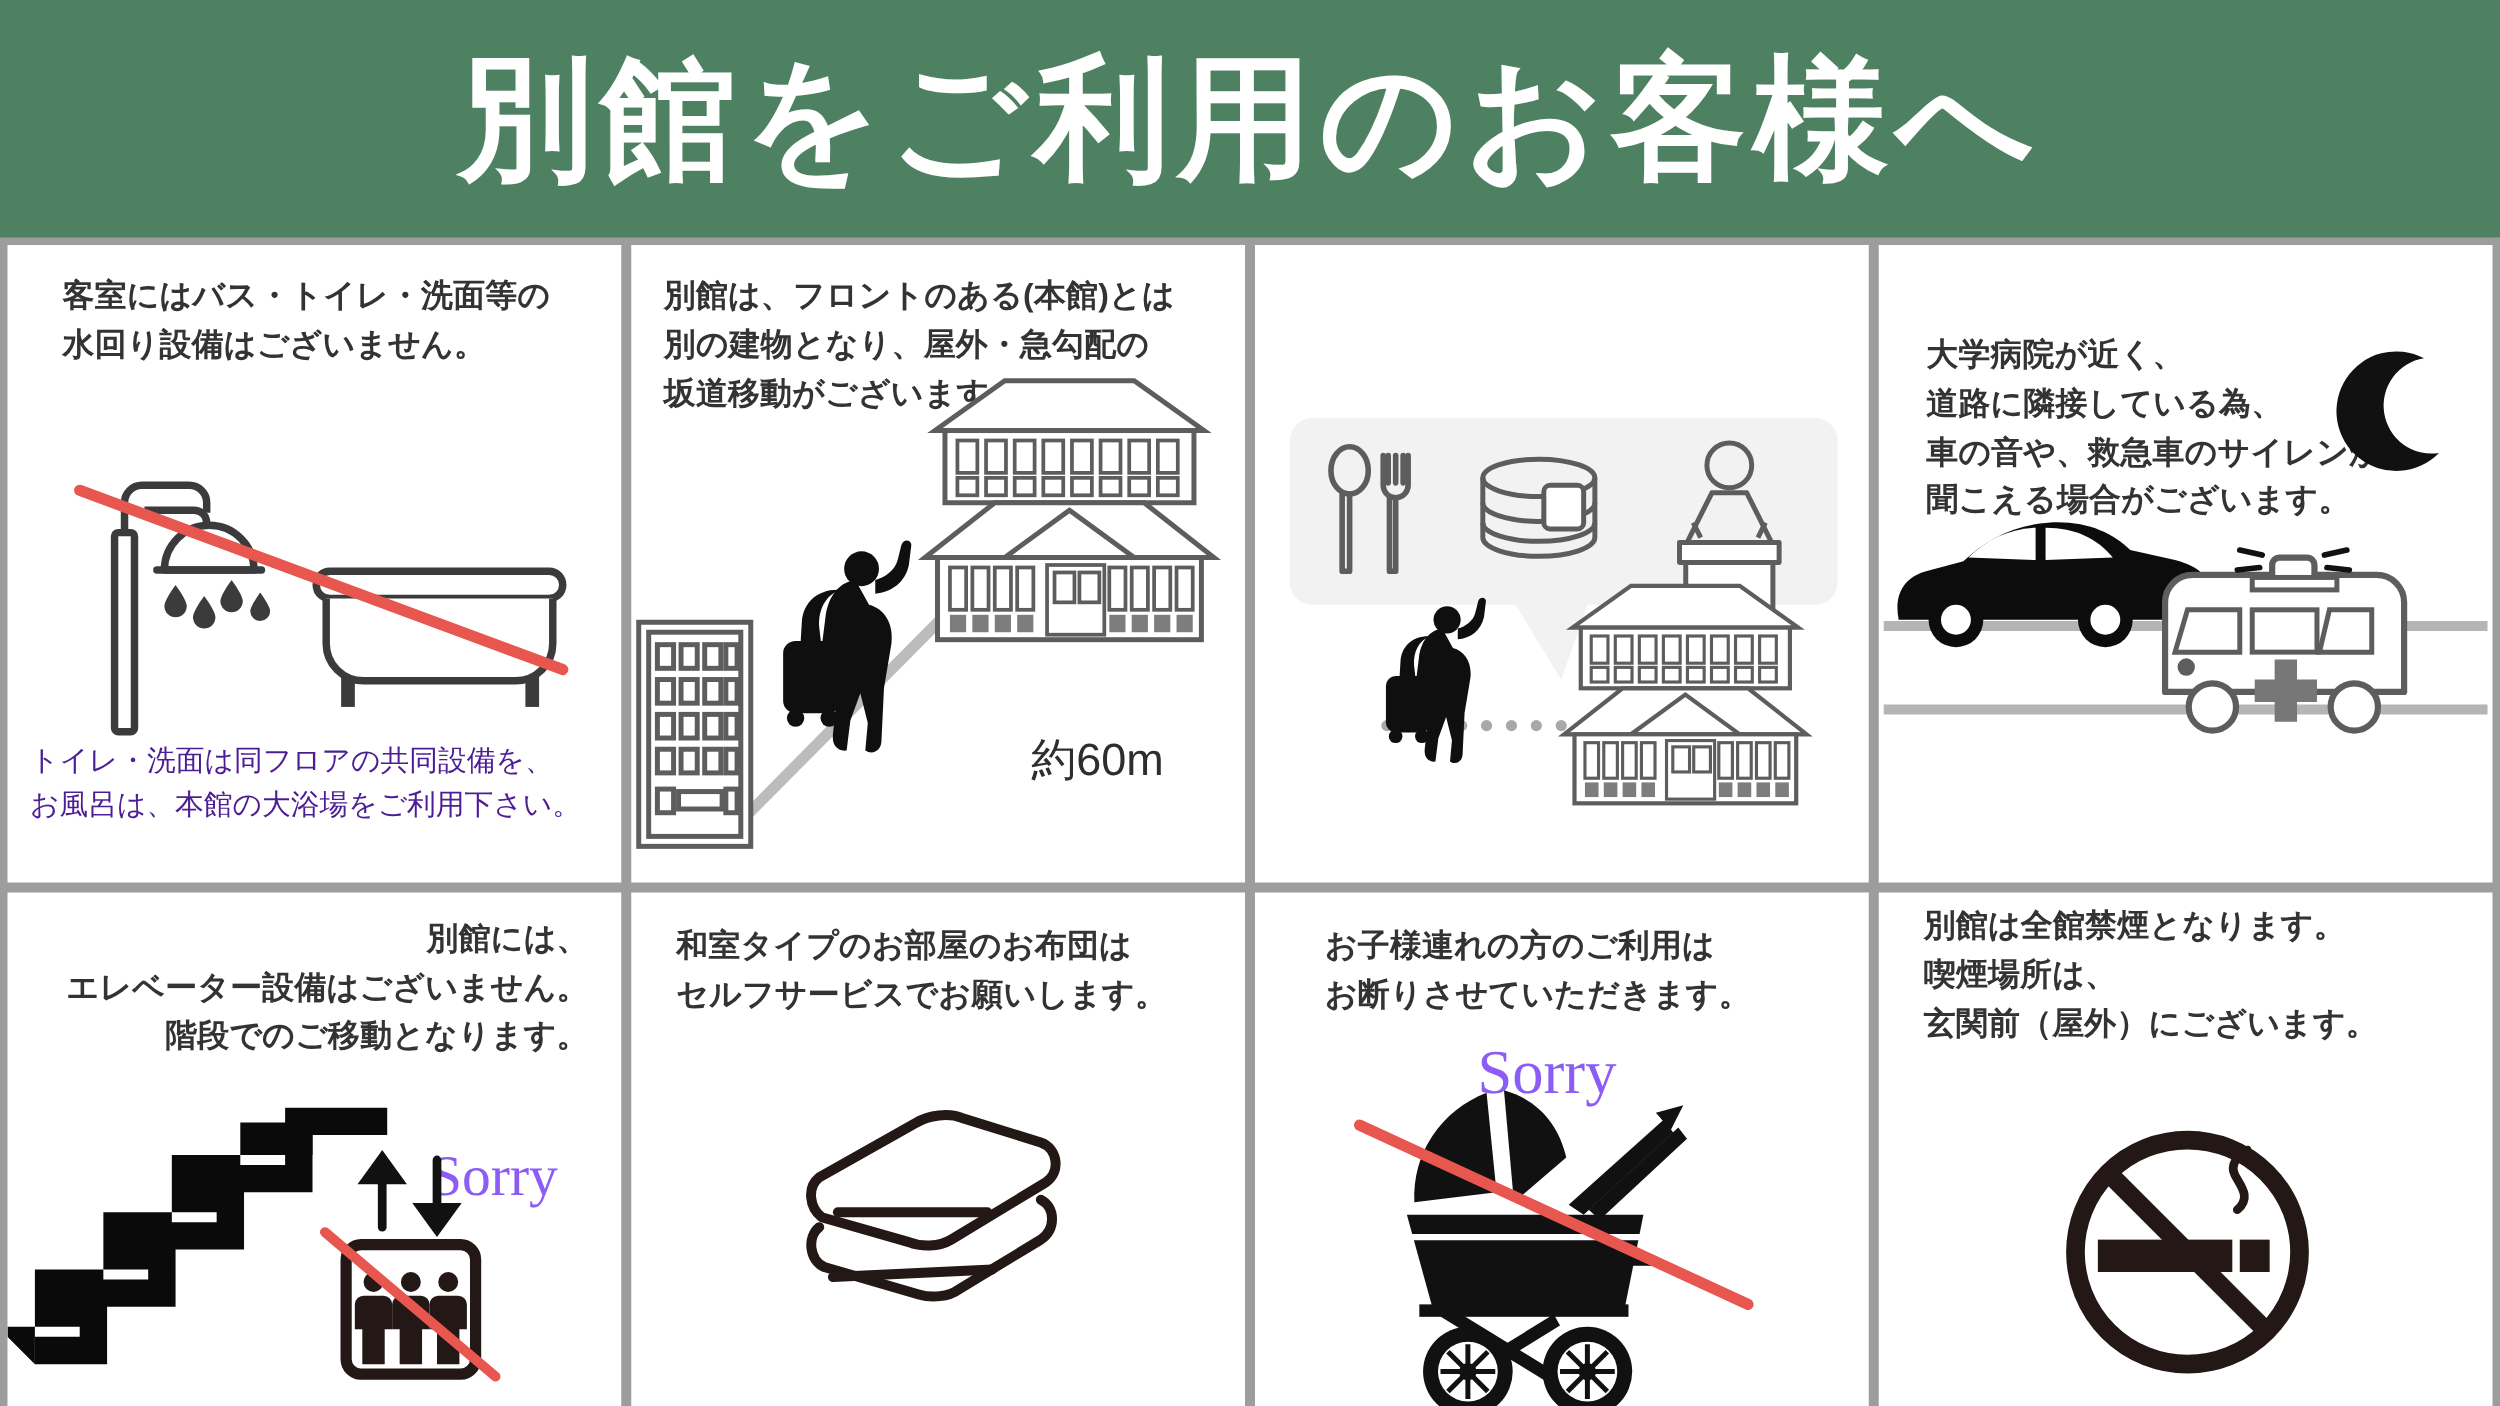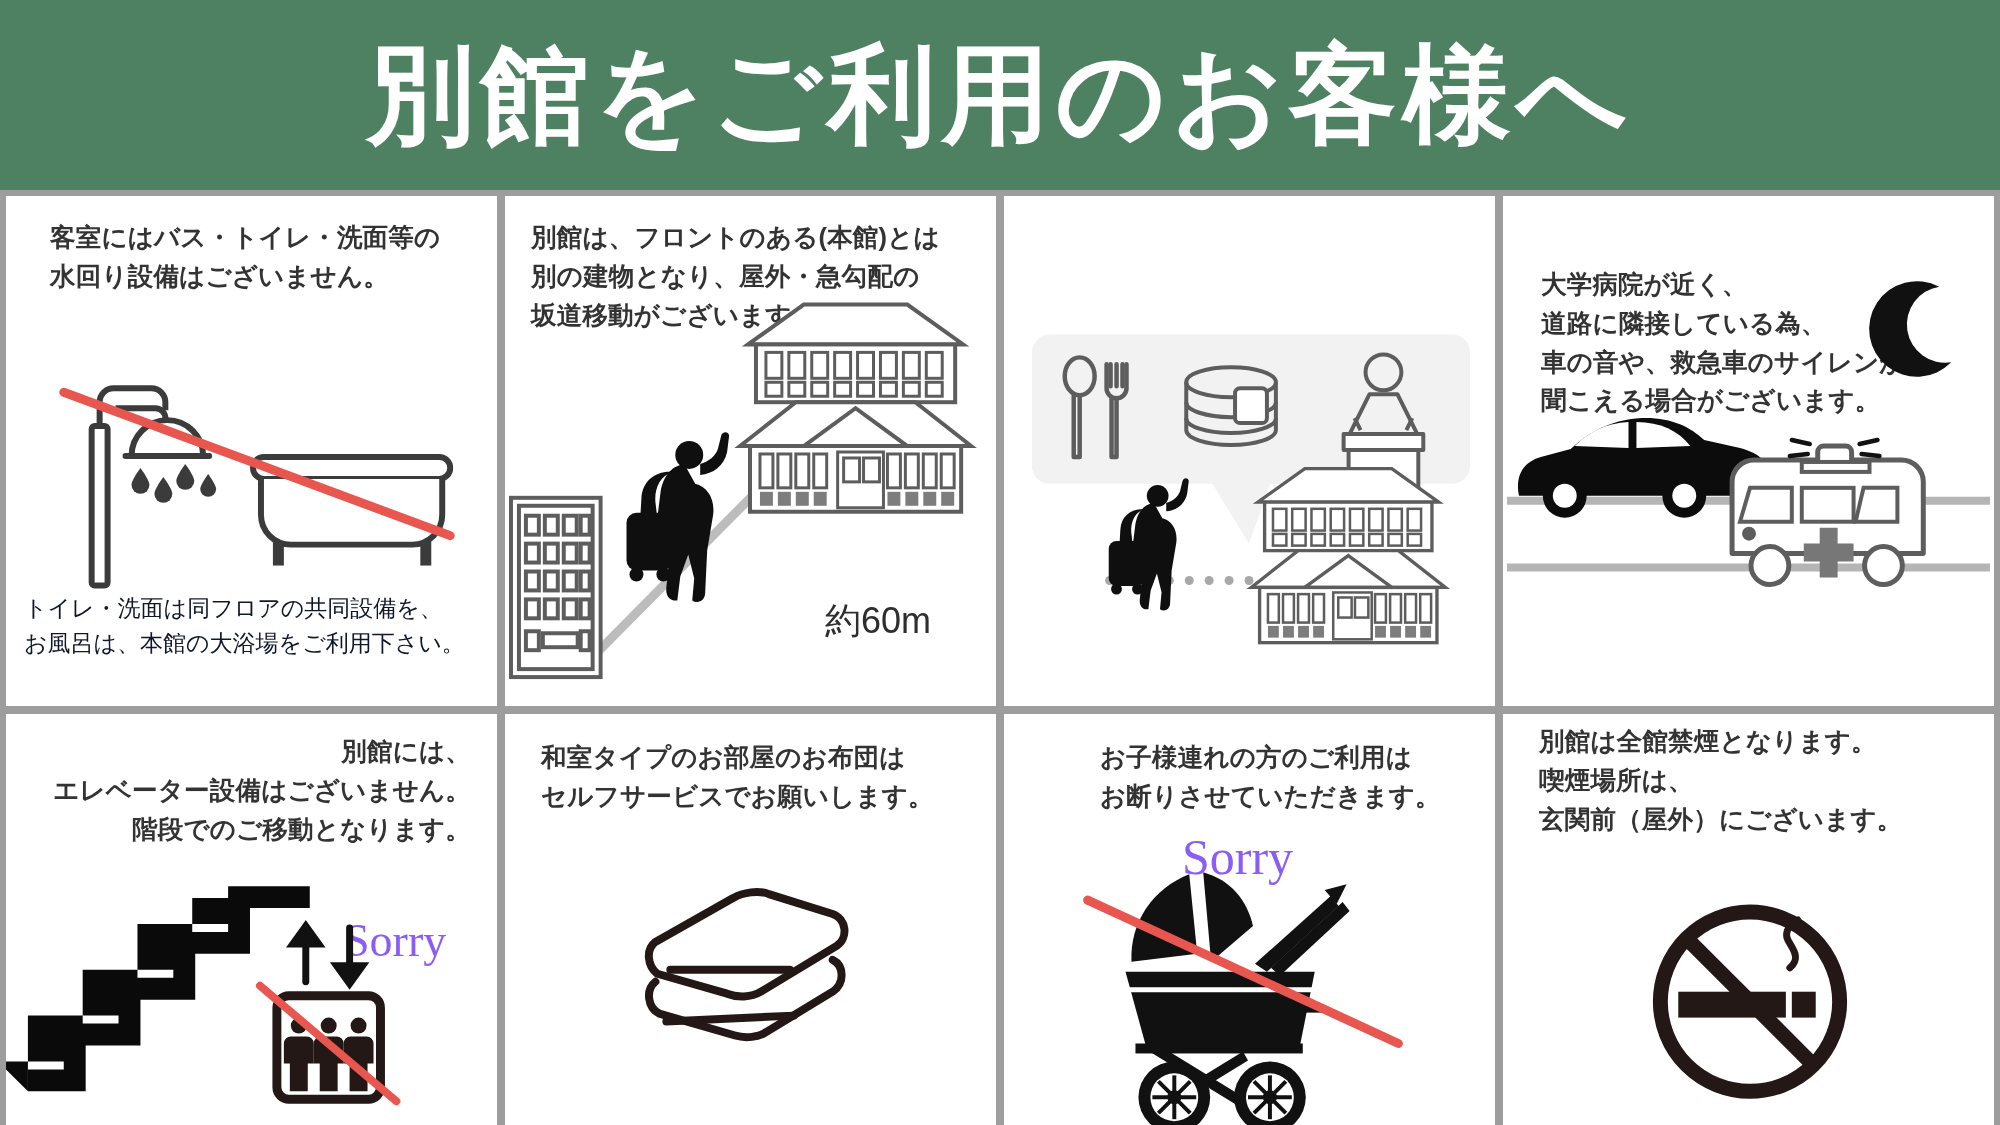--- a/index.html
+++ b/index.html
@@ -47,39 +47,38 @@
     padding: 0 26px;
     color: #333333;
     font-size: 25.5px;
     line-height: 1.52;
     font-weight: 600;
     letter-spacing: 0.2px;
   }
   .pcaption {
     position: absolute; left: 0; right: 0; bottom: 44px;
     padding: 0 18px;
-    color: #0f172a;
+    color: #4c1d95;
     font-size: 23px;
     line-height: 1.55;
     font-weight: 400;
   }
   .art { position: absolute; left: 0; top: 0; width: 100%; height: 100%; pointer-events: none; }
   .sorry {
     position: absolute;
     color: #8b5cf6;
     font-size: 46px;
     font-family: "Liberation Serif", "DejaVu Serif", serif;
     font-weight: 400;
   }
   .dist-label {
     position: absolute;
     color: #2e2e2e;
     font-size: 36px;
     font-weight: 500;
-    margin-top: 13px;
   }
 </style>
 </head>
 <body>
 
 <div id="poster">
 
   <div class="header">
     <h1>別館をご利用のお客様へ</h1>
   </div>
@@ -422,21 +421,21 @@
         <g fill="none" stroke="#231815" stroke-width="8" stroke-linejoin="round" stroke-linecap="round">
           <path d="M153 260 c-10 -8 -12 -24 -2 -32 l78 -44 c10 -6 26 -8 36 -4 l64 20 c14 5 16 24 4 32 l-76 46 c-10 6 -24 6 -34 2 z"></path>
           <path d="M151 268 c-10 8 -8 26 4 32 l76 22 c10 3 24 2 32 -4 l66 -40 c12 -8 12 -26 0 -32"></path>
           <line x1="166" y1="256" x2="286" y2="256"></line>
           <line x1="162" y1="308" x2="290" y2="302"></line>
         </g>
       </svg>
     </div>
 
     <div class="panel">
-      <div class="ptext" style="white-space:pre-line; padding-left:76px; top:24px;margin-left:20px;">お子様連れの方のご利用は
+      <div class="ptext" style="white-space:pre-line; padding-left:56px; top:24px;">お子様連れの方のご利用は
 お断りさせていただきます。</div>
 
       <div class="sorry" style="left:178px; top:114px; font-size:50px;">Sorry</div>
 
       <svg class="art" viewBox="0 0 493 411">
         <g fill="#111">
 
           <path d="M128 248 c-2 -40 22 -74 58 -88 l8 80 z"></path>
           <path d="M200 158 c28 8 44 28 50 54 l-42 36 z"></path>
 

